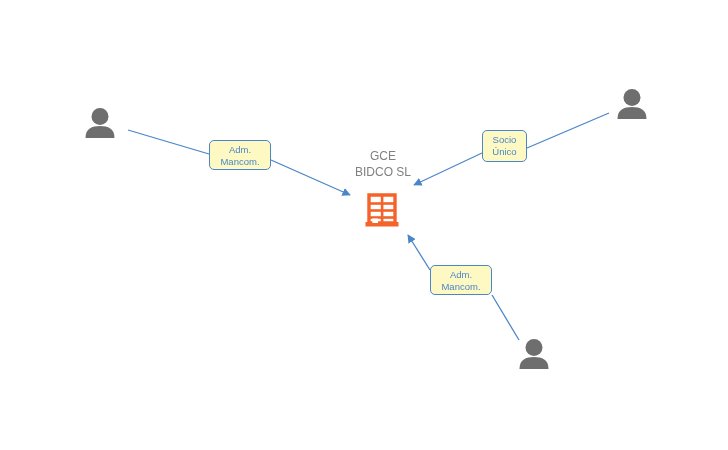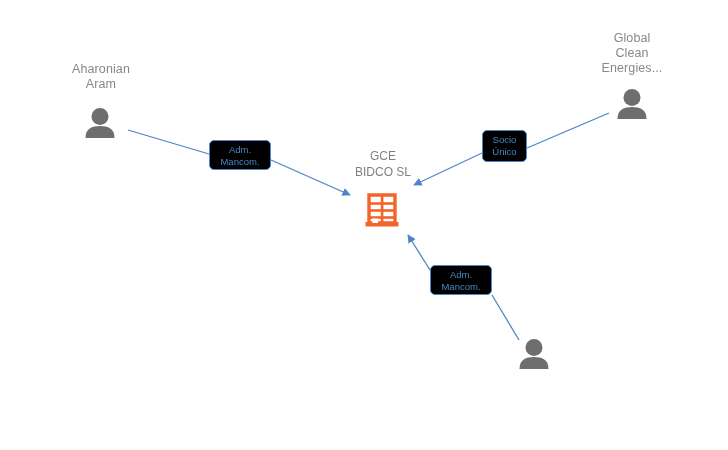--- a/index.html
+++ b/index.html
@@ -47,21 +47,21 @@
     color: #808080;
     font-size: 12px;
     line-height: 16px;
     white-space: pre-line;
   }
   
   .edge-tag {
     position: absolute;
     border: 1px solid #4a86c8;
     border-radius: 5px;
-    background: #000000;
+    background: #fef9c3;
     color: #4a86c8;
     font-size: 9.5px;
     line-height: 12px;
     text-align: center;
     white-space: pre-line;
     padding: 3px 4px 4px 4px;
     box-sizing: border-box;
   }
   #tag-adm1    { left: 209px; top: 140px; width: 62px; height: 30px; }
   #tag-socio   { left: 482px; top: 130px; width: 45px; height: 32px; }
@@ -146,26 +146,21 @@
       <rect x="13.8" y="4" width="2.6" height="28" fill="#f4632a"></rect>
 
       <rect x="2" y="11.2" width="26" height="2.6" fill="#f4632a"></rect>
       <rect x="2" y="18.2" width="26" height="2.6" fill="#f4632a"></rect>
       <rect x="2" y="25.2" width="26" height="2.6" fill="#f4632a"></rect>
 
       <rect x="5.4" y="27.5" width="5.6" height="4.5" fill="#ffffff"></rect>
     </g>
   </svg>
 
-  <div class="node-label" id="label-aharonian">Aharonian
-Aram</div>
 
-  <div class="node-label" id="label-global">Global
-Clean
-Energies...</div>
 
 
   <div id="label-center">GCE
 BIDCO  SL</div>
 
   <div class="edge-tag" id="tag-adm1">Adm.
 Mancom.</div>
 
   <div class="edge-tag" id="tag-socio">Socio
 Único</div>

